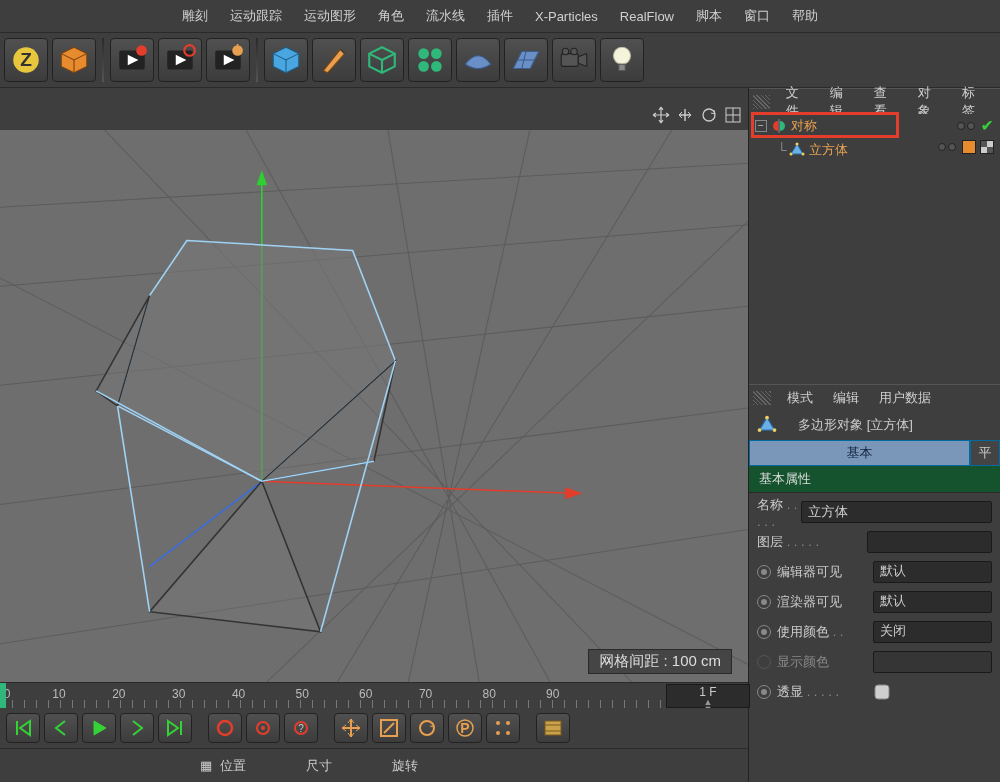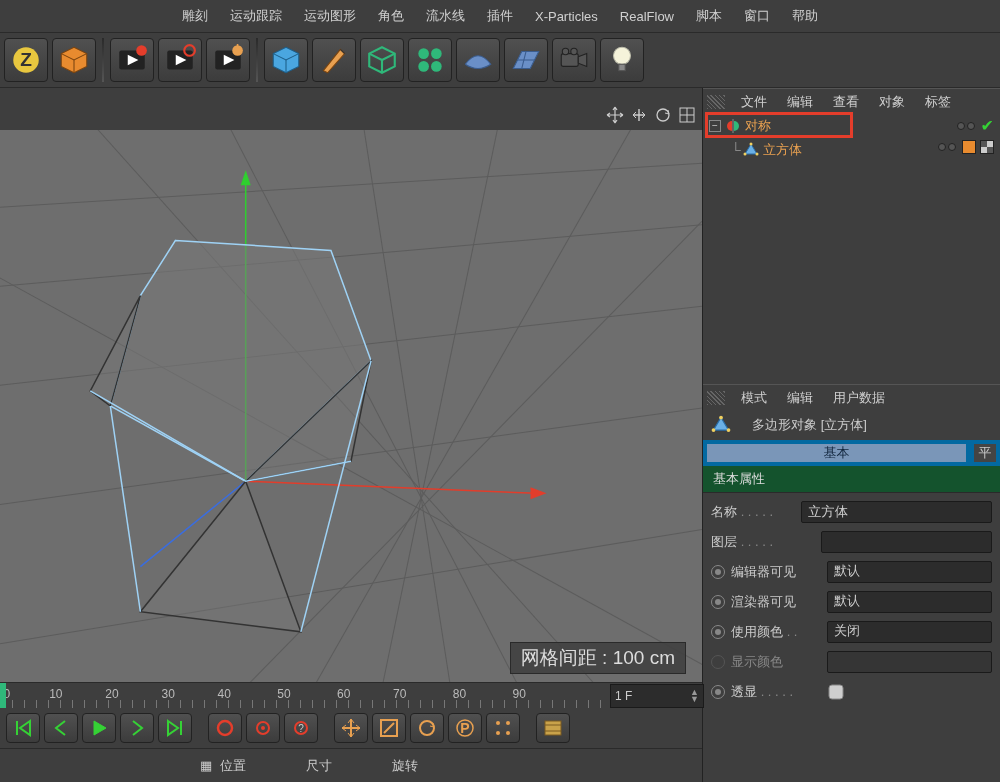--- a/index.html
+++ b/index.html
@@ -15,40 +15,40 @@
 .tool svg { width: 34px; height: 34px; }
 .divider { width: 2px; height: 44px; background: linear-gradient(#2a2a2a,#555); margin: 0 2px; }
 
 
 .main { display: flex; height: calc(100% - 88px); }
 .viewport-wrap { position: relative; flex: 1; background: #3e3e3e; }
 .viewport { position: absolute; top: 42px; left: 0; right: 0; bottom: 100px; background: #6e6e6e; overflow: hidden; }
 .vp-toolbar { position: absolute; top: 18px; right: 6px; display: flex; gap: 6px; }
 .vp-toolbar .vp-ico { width: 18px; height: 18px; color: #ccc; }
 
-.grid-label { position: absolute; right: 16px; bottom: 8px; background: rgba(64,64,64,0.9); border: 1px solid #2a2a2a; padding: 2px 10px; color: #ddd; font-size: 19px; }
+.grid-label { position: absolute; right: 16px; bottom: 8px; background: rgba(64,64,64,0.9); border: 1px solid #2a2a2a; padding: 2px 10px; color: #ddd; font-size: 15px; }
 
 
 .ruler { position: absolute; bottom: 74px; left: 0; right: 0; height: 26px; background: #3e3e3e; border-top: 1px solid #2a2a2a; }
 .ruler-track { position: relative; height: 100%; }
 .tick-label { position: absolute; top: 4px; color: #bbb; font-size: 12px; }
 .ticks { position: absolute; bottom: 0; left: 0; right: 0; height: 8px; background: repeating-linear-gradient(to right, #777 0, #777 1px, transparent 1px, transparent 12px); }
 
 
 .playbar { position: absolute; bottom: 34px; left: 0; right: 0; height: 40px; background: #3e3e3e; display: flex; align-items: center; padding: 0 6px; gap: 4px; }
 .pbtn { width: 34px; height: 30px; border: 1px solid #222; border-radius: 4px; background: linear-gradient(#505050,#3c3c3c); display: flex; align-items: center; justify-content: center; }
 .pbtn svg { width: 22px; height: 22px; }
 .pbtn.green svg { stroke: #35d235; fill: #35d235; }
 
 
 .bottombar { position: absolute; bottom: 0; left: 0; right: 0; height: 34px; background: #3e3e3e; border-top: 1px solid #2a2a2a; display: flex; align-items: center; gap: 60px; padding-left: 220px; }
 .bottombar .lbl { color: #ccc; }
 
 
-.right { width: 298px; background: #3e3e3e; border-left: 1px solid #222; display: flex; flex-direction: column; }
+.right { width: 252px; background: #3e3e3e; border-left: 1px solid #222; display: flex; flex-direction: column; }
 .om-menu { height: 26px; display: flex; align-items: center; padding: 0 4px; gap: 0; border-top: 1px solid #555; }
 .om-menu .grip { width: 18px; height: 14px; background: repeating-linear-gradient(45deg,#666 0,#666 1px,transparent 1px,transparent 3px); margin-right: 6px; }
 .om-menu span { padding: 0 10px; color: #d0d0d0; }
 
 .om-tree { flex: 0 0 auto; height: 270px; background: #3e3e3e; position: relative; }
 .tree-row { display: flex; align-items: center; height: 24px; padding-left: 6px; }
 .tree-row .expander { width: 12px; height: 12px; border: 1px solid #888; display: flex; align-items: center; justify-content: center; font-size: 10px; color: #ccc; margin-right: 4px; line-height: 1; }
 .tree-row .ico { width: 16px; height: 16px; margin-right: 4px; }
 .tree-row .name { color: #d0d0d0; }
 .tree-row .name.orange { color: #e8a050; }
@@ -59,34 +59,34 @@
 .omicons { position: absolute; right: 6px; top: 2px; display: flex; gap: 6px; align-items: center; }
 .dotpair { display: flex; gap: 2px; }
 .dot { width: 8px; height: 8px; border-radius: 50%; background: #555; border: 1px solid #222; }
 .check { color: #35d235; font-size: 16px; }
 
 .attr-menu { display: flex; align-items: center; padding: 0 4px; height: 26px; border-top: 1px solid #555; }
 .attr-title { display: flex; align-items: center; height: 30px; padding: 0 8px; gap: 21px; }
 .attr-title .ico { width: 20px; height: 20px; }
 
 .tabs { display: flex; height: 26px; }
-.tab { flex: 1; display: flex; align-items: center; justify-content: center; background: #444; border: 4px solid #0369a1; color: #ccc; font-family: Liberation Serif, serif; }
+.tab { flex: 1; display: flex; align-items: center; justify-content: center; background: #444; border: 1px solid #0369a1; color: #ccc; font-family: Liberation Serif, serif; }
 .tab.active { background: #7a96b8; color: #12263d; }
 
 .section-head { background: #14532d; padding: 4px 10px; color: #ddd; border-bottom: 1px solid #2a2a2a; }
 
 .props { padding: 4px 0; }
 .prop { display: flex; align-items: center; height: 30px; padding: 0 8px; }
 .prop .plabel { width: 110px; color: #ccc; }
 .prop .plabel .dots { color: #888; }
 .prop .pradio { width: 14px; height: 14px; border: 1px solid #888; border-radius: 50%; margin-right: 6px; display: inline-flex; align-items: center; justify-content: center; }
 .prop .pradio .inner { width: 6px; height: 6px; border-radius: 50%; background: #888; }
 .prop .pinput { flex: 1; background: #2c2c2c; border: 1px solid #1a1a1a; height: 22px; padding: 0 6px; color: #ccc; border-radius: 2px; }
 
-.frame-box { position: absolute; right: -2px; bottom: 74px; width: 94px; height: 24px; background: #2c2c2c; border: 1px solid #1a1a1a; display: flex; align-items: center; justify-content: space-between; padding: 0 4px; color: #ccc; font-size: 12px; }
+.frame-box { position: absolute; right: -2px; bottom: 74px; width: 84px; height: 24px; background: #2c2c2c; border: 1px solid #1a1a1a; display: flex; align-items: center; justify-content: space-between; padding: 0 4px; color: #ccc; font-size: 12px; flex-direction: column; }
 
 .swatches { display: flex; gap: 4px; }
 .swatch { width: 14px; height: 14px; border: 1px solid #222; }
 
 </style>
 </head>
 <body>
 
 <div class="menubar">
   <span>雕刻</span>

